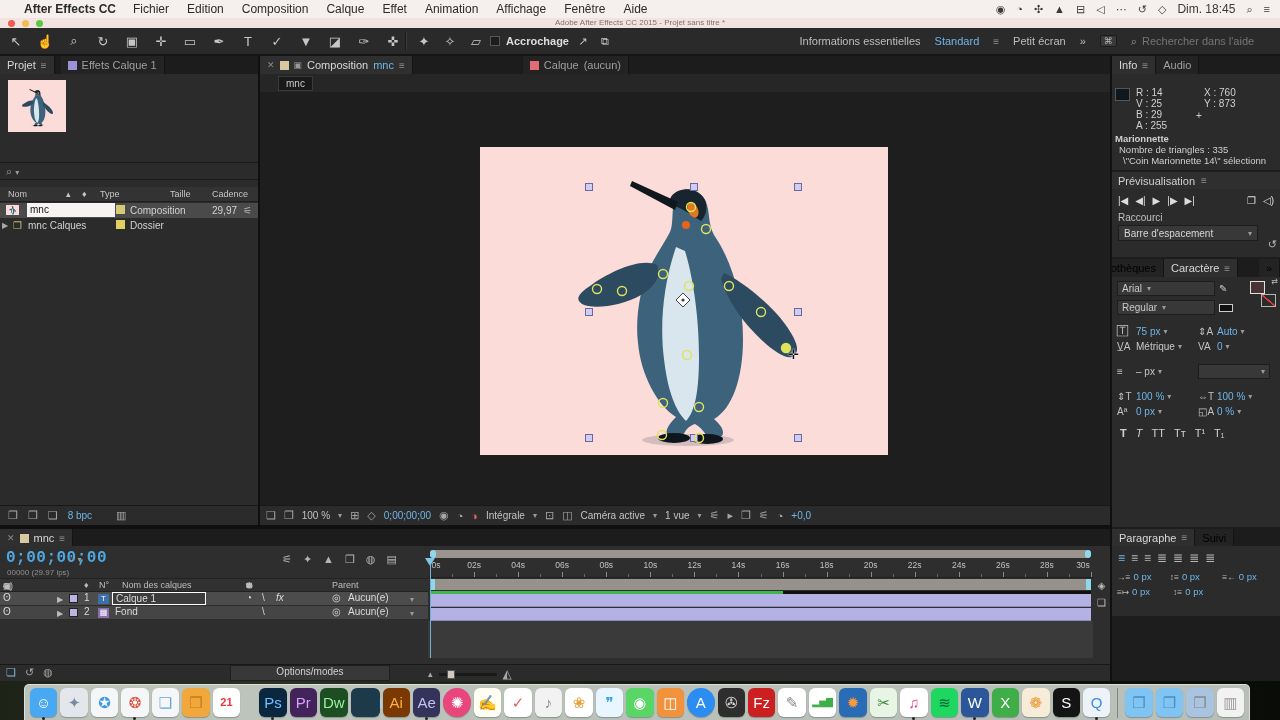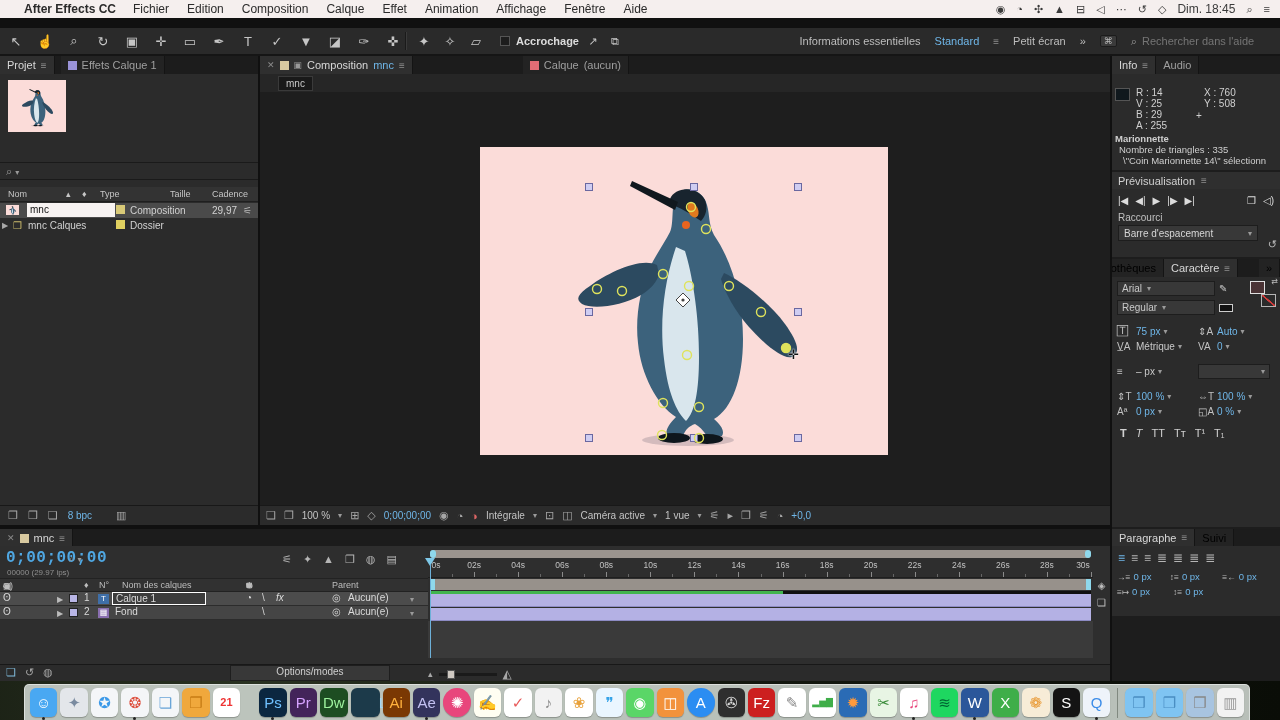--- a/index.html
+++ b/index.html
@@ -21,21 +21,21 @@
   #titlebar { position:absolute; left:0; top:18px; width:1280px; height:10px; background:#f3e3e0; }
   .traffic { position:absolute; top:2px; width:7px; height:7px; border-radius:50%; }
   #titlebar .title { position:absolute; left:0; right:0; top:0; text-align:center; font-size:8px; color:#7c7470; }
 
   
   #toolbar { position:absolute; left:0; top:28px; width:1280px; height:28px; background:#2a2a2a;
     border-bottom:2px solid #151515; display:flex; align-items:center; color:#cfcfcf; font-size:13px; }
   #tools { display:flex; align-items:center; gap:13px; padding-left:8px; }
   .tool { width:16px; text-align:center; color:#c6c6c6; }
   .tool-sep { width:1px; height:18px; background:#1a1a1a; margin:0 4px; box-shadow:1px 0 0 #3a3a3a; }
-  #snap-group { display:flex; align-items:center; gap:6px; margin-left:10px; font-size:11px; }
+  #snap-group { display:flex; align-items:center; gap:6px; font-size:11px; }
   #snap-check { width:10px; height:10px; background:#1d1d1d; border:1px solid #555; }
   #workspace { margin-left:auto; display:flex; align-items:center; gap:14px; font-size:11px; color:#bdbdbd; }
   #workspace .ws-active { color:#6fb6e8; }
   #help-search { display:flex; align-items:center; gap:5px; background:#2a2a2a; margin-right:8px; }
   #help-search input { background:transparent; border:none; outline:none; color:#9a9a9a; font-size:11px; width:130px;
     font-family:"Liberation Sans",sans-serif; }
   .mini-chip { background:#3a3a3a; border:1px solid #1c1c1c; border-radius:2px; font-size:9px; padding:0 3px; color:#bbb; }
 
   
   .panel { position:absolute; background:#2b2b2b; }
@@ -224,20 +224,26 @@
           <span class="status-icon">⋯</span>
           <span class="status-icon">↺</span>
           <span class="status-icon">◇</span>
         </span>
     <span id="menubar-clock">Dim. 18:45</span>
     <span class="status-icon">⌕</span>
     <span class="status-icon">≡</span>
   </span>
 </div>
 
+<div id="titlebar">
+  <span class="traffic" style="left:8px;background:#f25a52"></span>
+  <span class="traffic" style="left:22px;background:#f5bd4f"></span>
+  <span class="traffic" style="left:36px;background:#58c843"></span>
+  <span class="title">Adobe After Effects CC 2015 - Projet sans titre *</span>
+</div>
 
 <div id="toolbar">
   <div id="tools">
         <span class="tool">↖</span>
         <span class="tool">☝</span>
         <span class="tool">⌕</span>
         <span class="tool">↻</span>
         <span class="tool">▣</span>
         <span class="tool">✛</span>
         <span class="tool">▭</span>
@@ -426,21 +432,21 @@
     <div id="info-vals">
       <span id="info-swatch"></span>
       <div id="rgba">
         <div>R : 14</div>
         <div>V : 25</div>
         <div>B : 29</div>
         <div>A : 255</div>
       </div>
       <div id="xy">
         <div>X : 760</div>
-        <div>Y : 508</div>
+        <div>Y : 873</div>
         <span class="cross">+</span>
       </div>
       <div id="puppet-info">
         <div style="font-weight:bold">Marionnette</div>
         <div style="padding-left:4px">Nombre de triangles : 335</div>
         <div style="padding-left:8px">\"Coin Marionnette 14\" sélectionn</div>
       </div>
     </div>
   </div>
 

